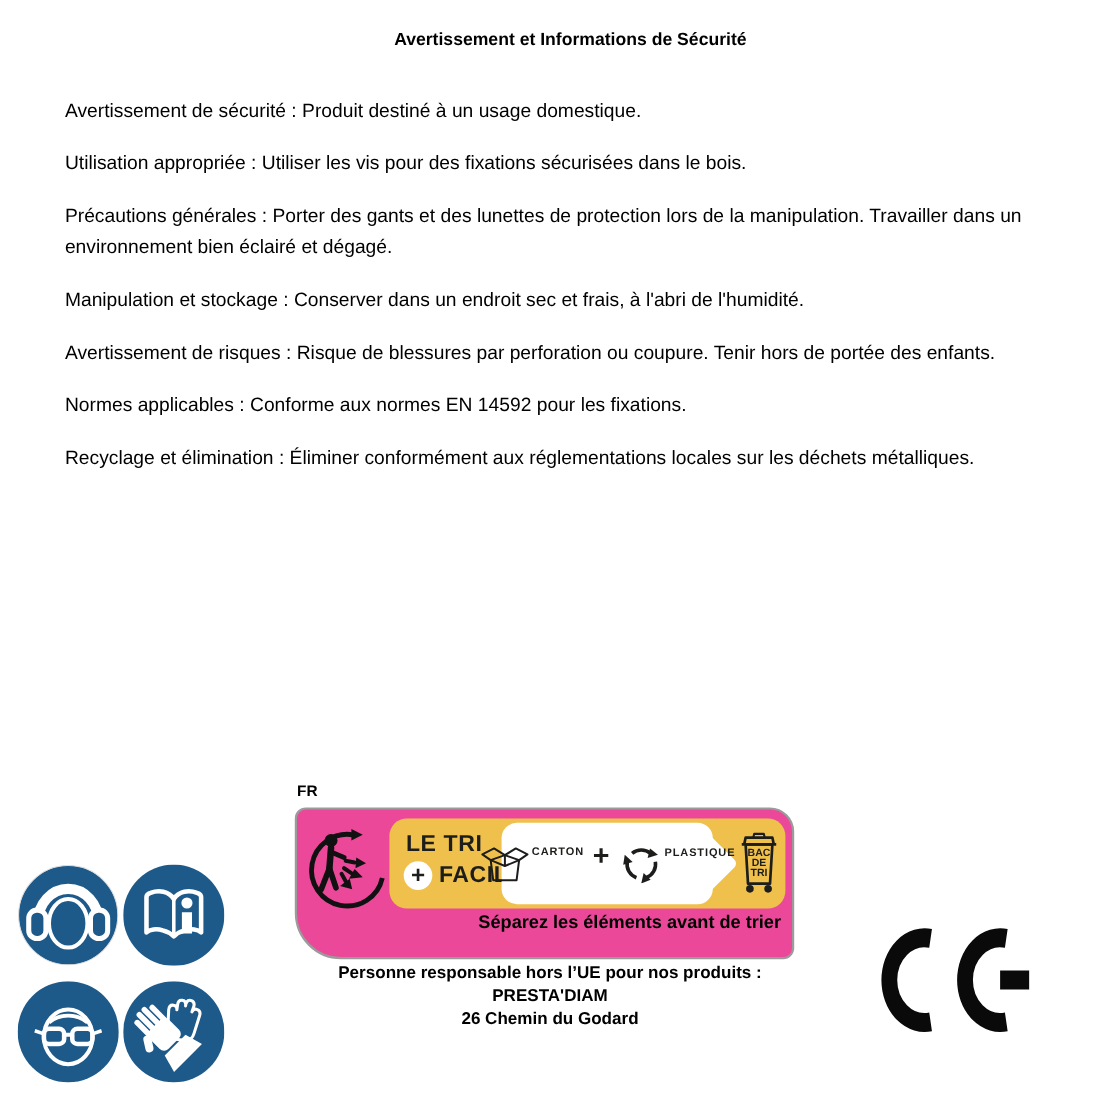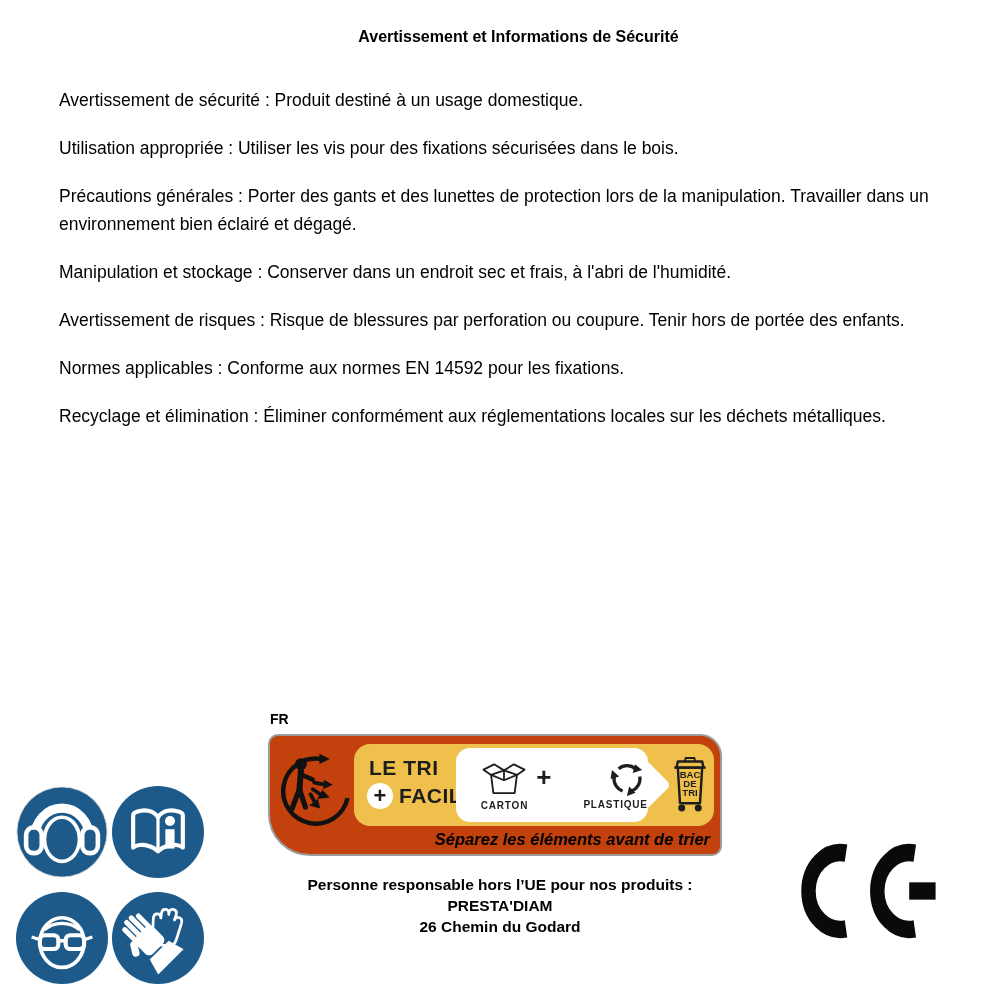--- a/index.html
+++ b/index.html
@@ -9,42 +9,42 @@
          font-size:16px;font-weight:bold;margin:0;padding-left:16px;}
   .body-text{position:absolute;left:59px;top:86px;width:902px;}
   .body-text p{margin:0 0 20px 0;font-size:17.5px;line-height:28px;}
   
   .icons-grid{position:absolute;left:16px;top:786px;display:grid;
               grid-template-columns:92px 92px;grid-auto-rows:92px;column-gap:4px;row-gap:14px;}
   .icons-grid svg{display:block;}
   .icon-bg{fill:var(--mandatory-blue,#1D5A8A);}
   
   .fr-label{position:absolute;left:270px;top:711px;font-size:14px;font-weight:bold;}
-  .tri-box{position:absolute;left:268px;top:734px;width:454px;height:122px;
-           border:2px solid #9b9b9b;border-radius:10px 22px 10px 42px;background:#c2410c;box-sizing:border-box;}
+  .tri-box{position:absolute;left:268px;top:734px;width:454px;height:138px;
+           border:2px solid #9b9b9b;border-radius:10px 22px 10px 42px;background:#ec4899;box-sizing:border-box;}
   .triman{position:absolute;left:8px;top:10px;}
   .yellow-band{position:absolute;left:84px;top:8px;width:360px;height:82px;
                background:var(--label-yellow,#F0C04D);border-radius:16px;}
   .brand{position:absolute;left:13px;top:12px;color:var(--label-text-dark,#1d1d1b);}
   .brand-l1{font-size:21px;font-weight:800;letter-spacing:.5px;margin-left:2px;}
   .brand-row{display:flex;align-items:center;gap:6px;margin-top:3px;}
   .plus-circle{width:26px;height:26px;border-radius:50%;background:#fff;display:flex;
                align-items:center;justify-content:center;font-size:22px;font-weight:800;
                color:var(--label-text-dark,#1d1d1b);line-height:1;}
   .brand-l2{font-size:21px;font-weight:800;letter-spacing:.5px;}
   .white-box{position:absolute;left:102px;top:4px;width:192px;height:74px;background:#fff;
              border-radius:14px;display:flex;align-items:center;justify-content:center;gap:8px;}
   .chevron{position:absolute;right:-14px;top:50%;width:44px;height:44px;background:#fff;
            border-radius:5px;transform:translateY(-50%) rotate(45deg);}
-  .material{display:flex;flex-direction:column;align-items:flex-end;z-index:1;margin-left:24px;}
+  .material{display:flex;align-items:flex-start;z-index:1;}
   .mat-label{font-size:10px;font-weight:bold;letter-spacing:.8px;color:var(--label-text-dark,#1d1d1b);margin-top:3px;}
   .mat-plus{font-size:26px;font-weight:800;color:var(--label-text-dark,#1d1d1b);margin-top:-16px;z-index:1;}
   .bin{position:absolute;right:4px;top:50%;transform:translateY(-50%);}
   .bin text{font-family:"Liberation Sans","DejaVu Sans",sans-serif;font-weight:bold;font-size:11px;fill:#1d1d1b;}
-  .tagline{position:absolute;right:10px;top:94px;font-size:16.5px;font-style:italic;font-weight:700;}
+  .tagline{position:absolute;right:10px;top:94px;font-size:16.5px;font-weight:700;}
   
   .responsible{position:absolute;left:253px;top:874px;width:494px;text-align:center;
                font-size:15.5px;font-weight:bold;line-height:21px;}
   
   .ce{position:absolute;left:798px;top:841px;}
   .lbl-stroke{stroke:#1d1d1b;fill:none;}
 </style>
 </head>
 <body>
 

